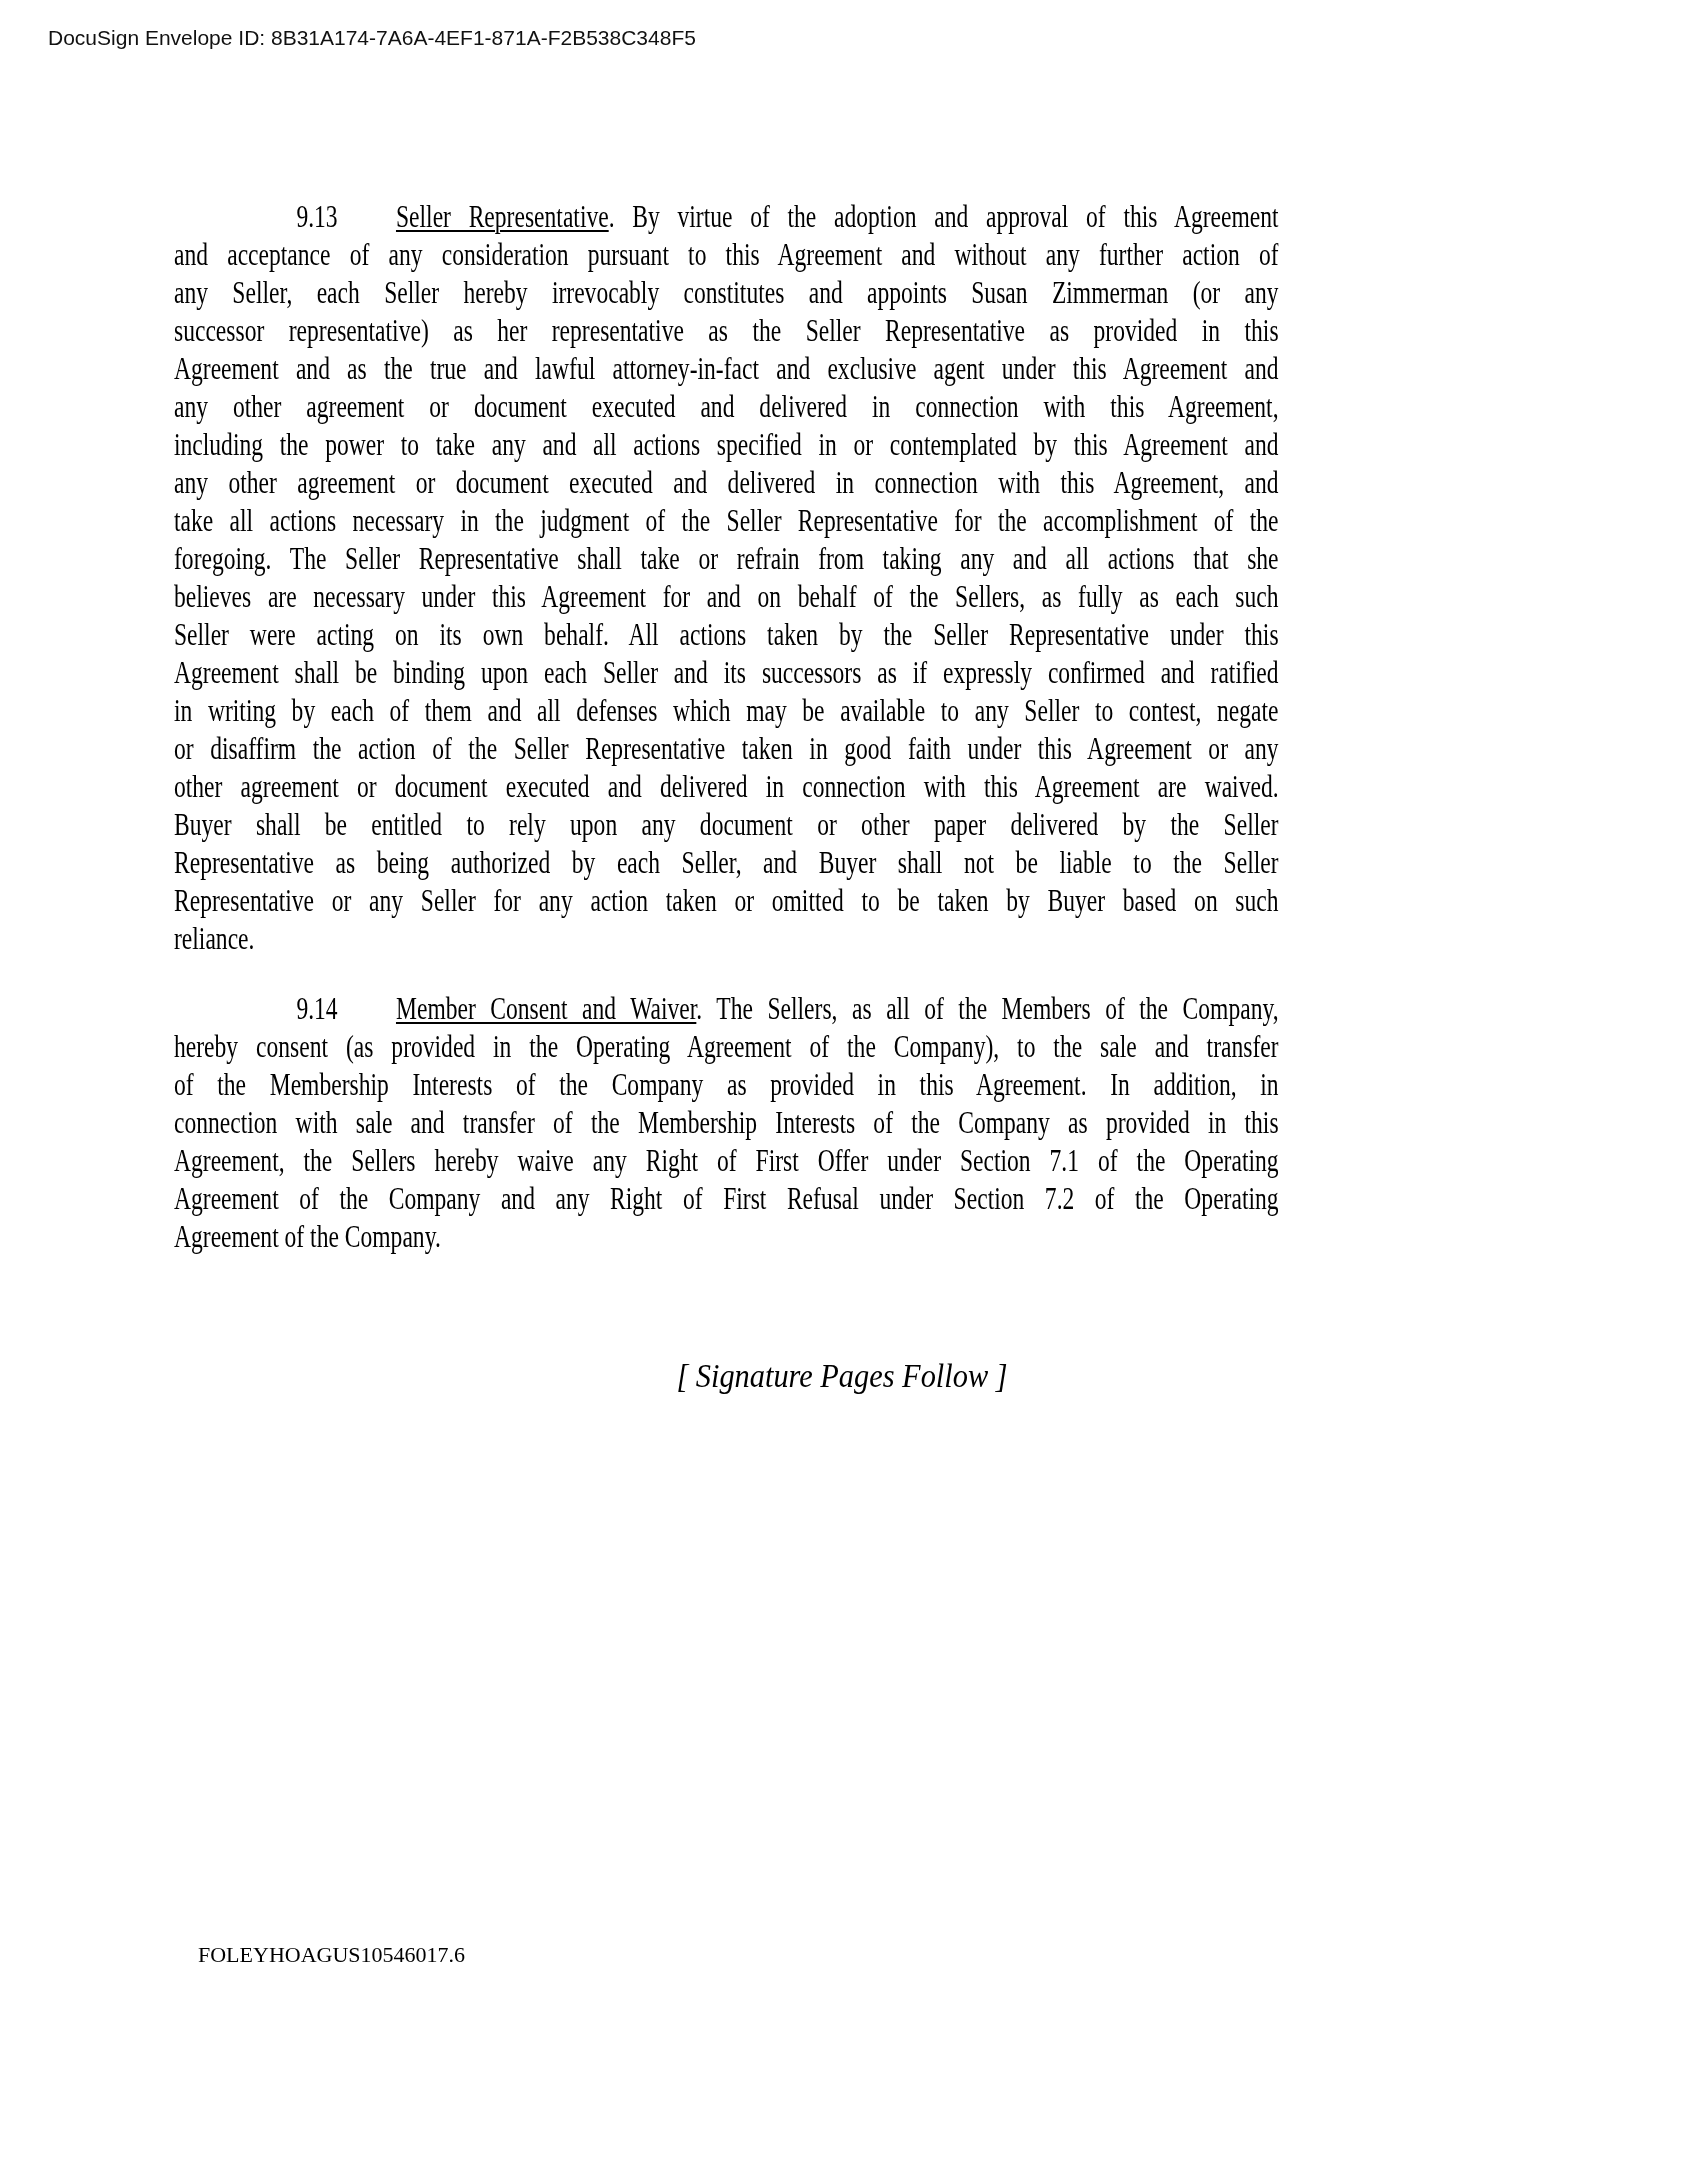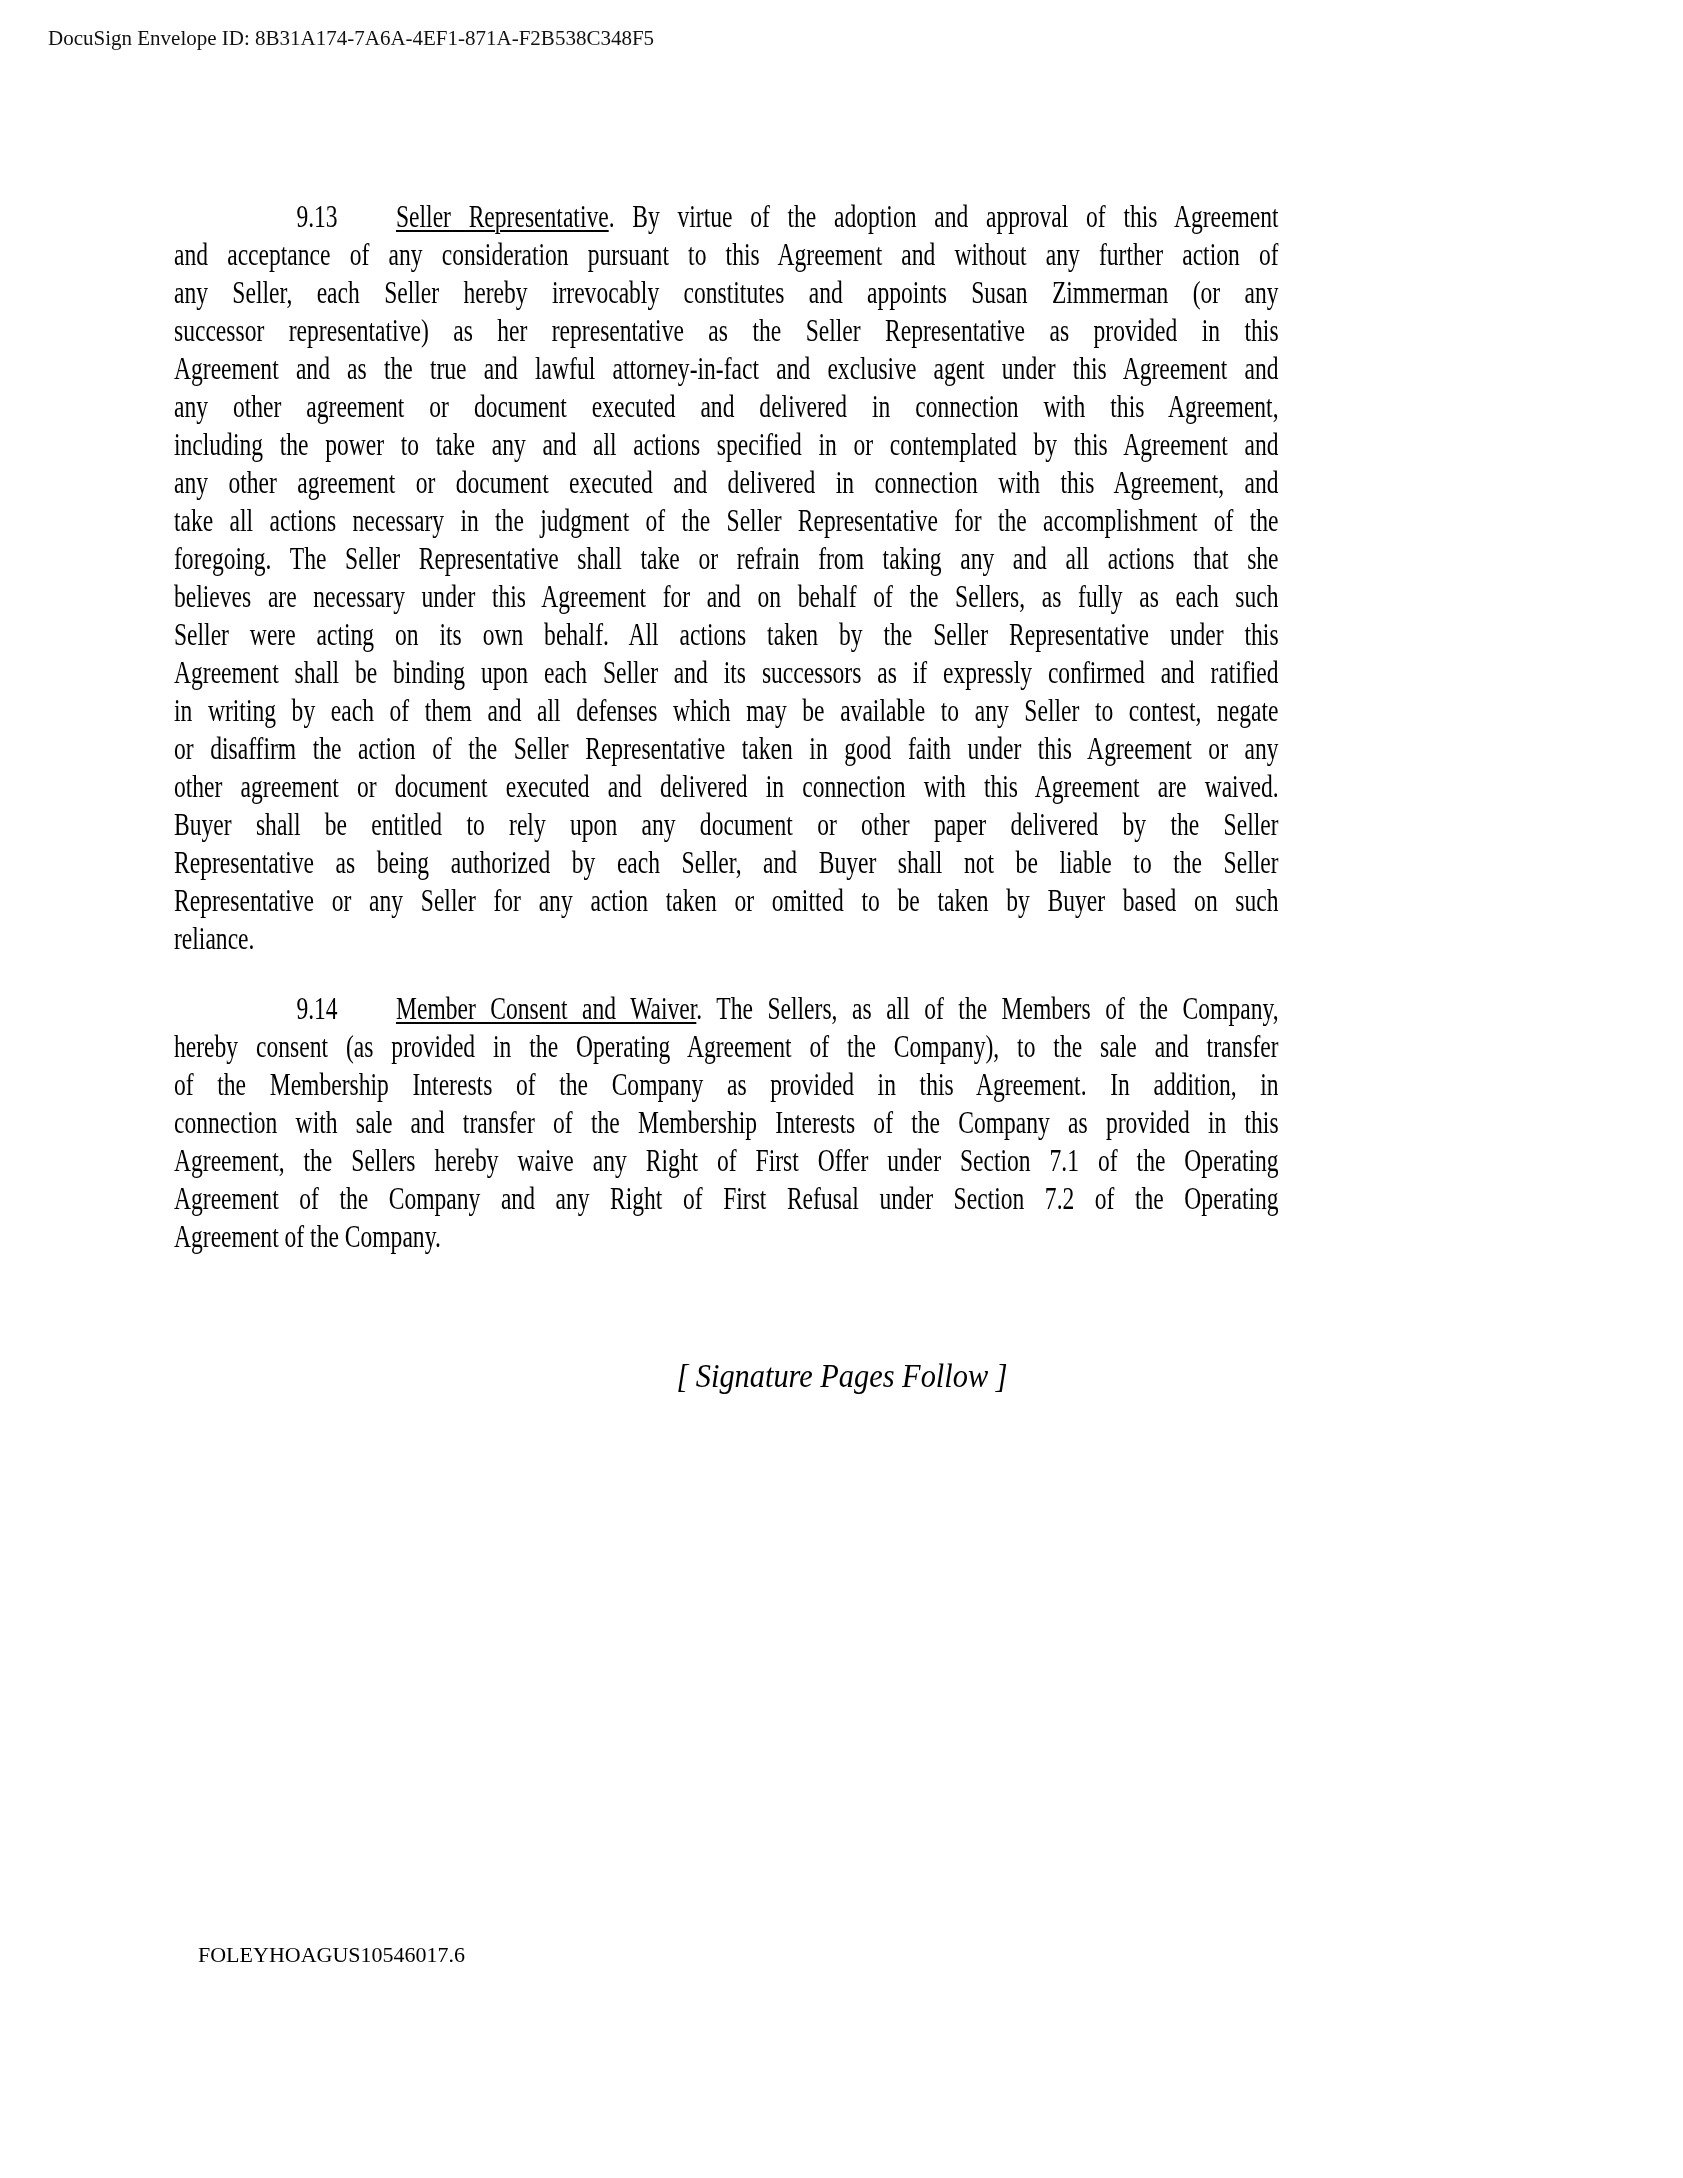--- a/index.html
+++ b/index.html
@@ -1,19 +1,19 @@
 <!DOCTYPE html>
 <html><head>
 <meta charset="utf-8">
 <style>
   html, body { margin: 0; padding: 0; background: #ffffff; }
   body { width: 1683px; height: 2178px; position: relative; overflow: hidden; color: #000; }
   .envelope-id {
     position: absolute; left: 48px; top: 26px;
-    font-family: Liberation Serif, serif; font-size: 21px; line-height: 24px;
+    font-family: Liberation Sans, sans-serif; font-size: 21px; line-height: 24px;
     color: #111; white-space: nowrap;
   }
   .body-wrap {
     position: absolute; left: 174px; top: 0px;
     width: 1453px;
     transform: scaleX(0.7602);
     transform-origin: 0 0;
     font-family: "Liberation Serif", serif; font-size: 31px; color: #000;
   }
   .para { position: absolute; left: 0; width: 1453px; }

